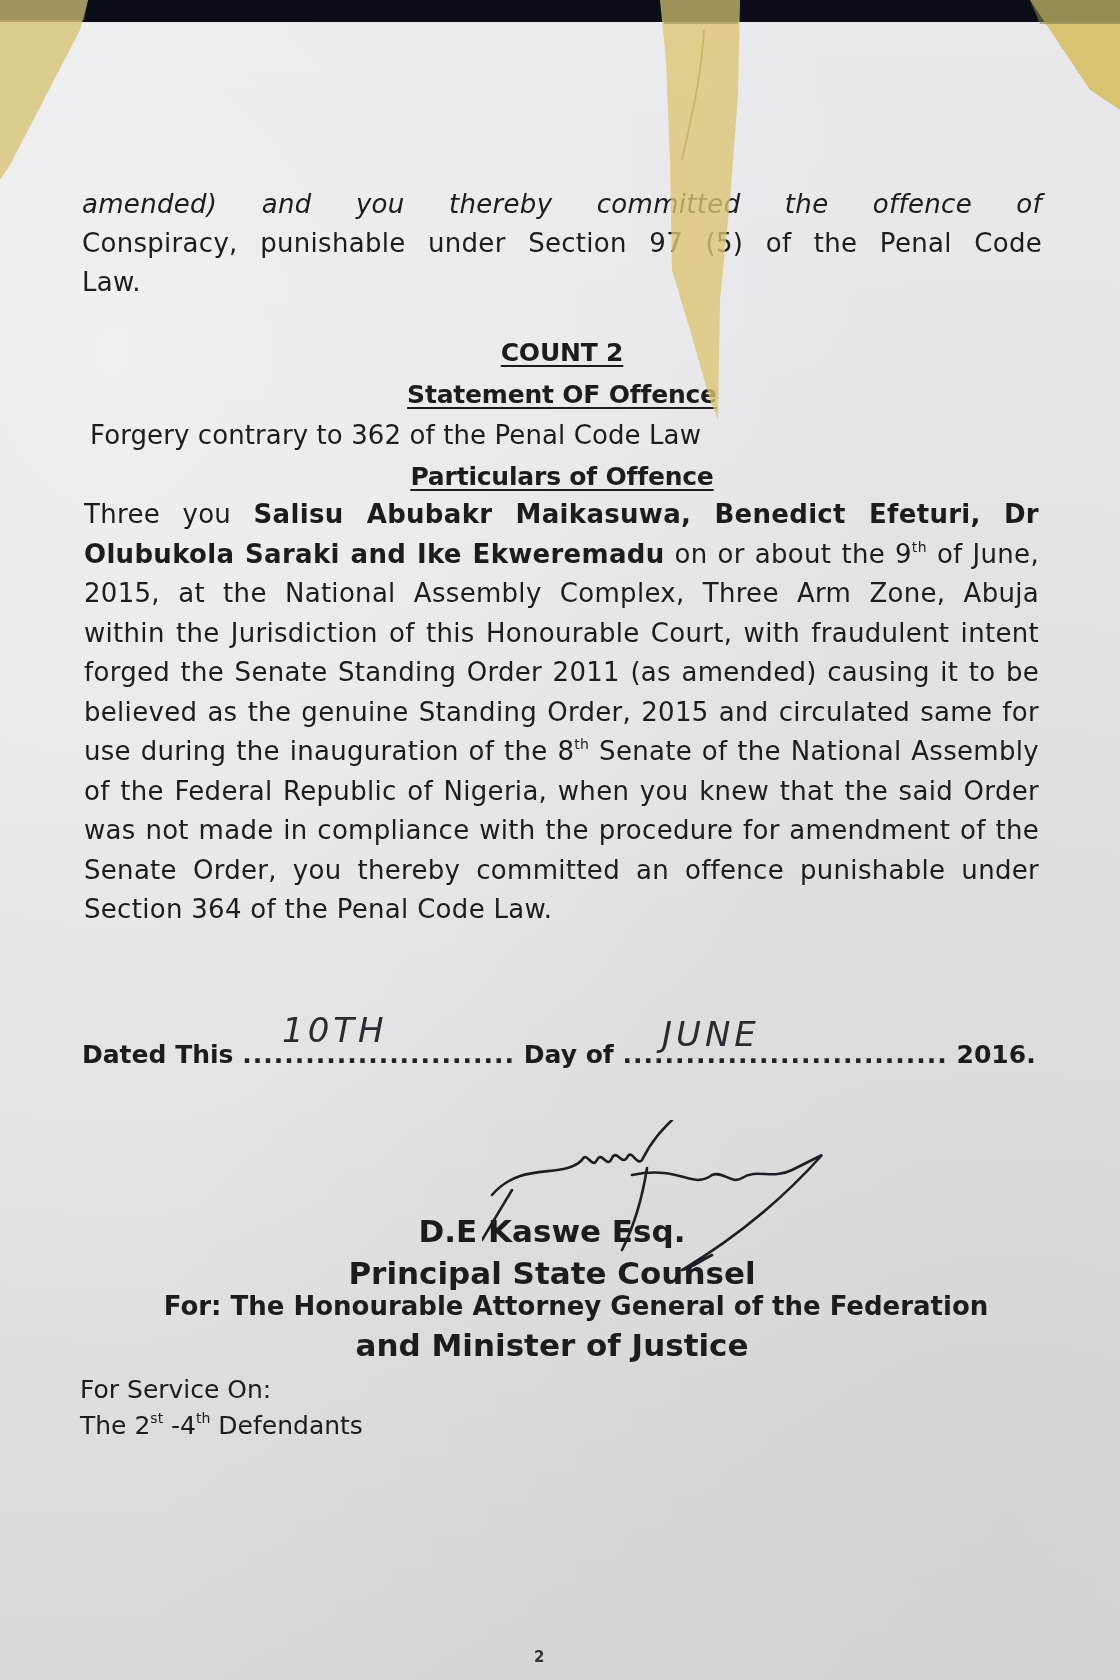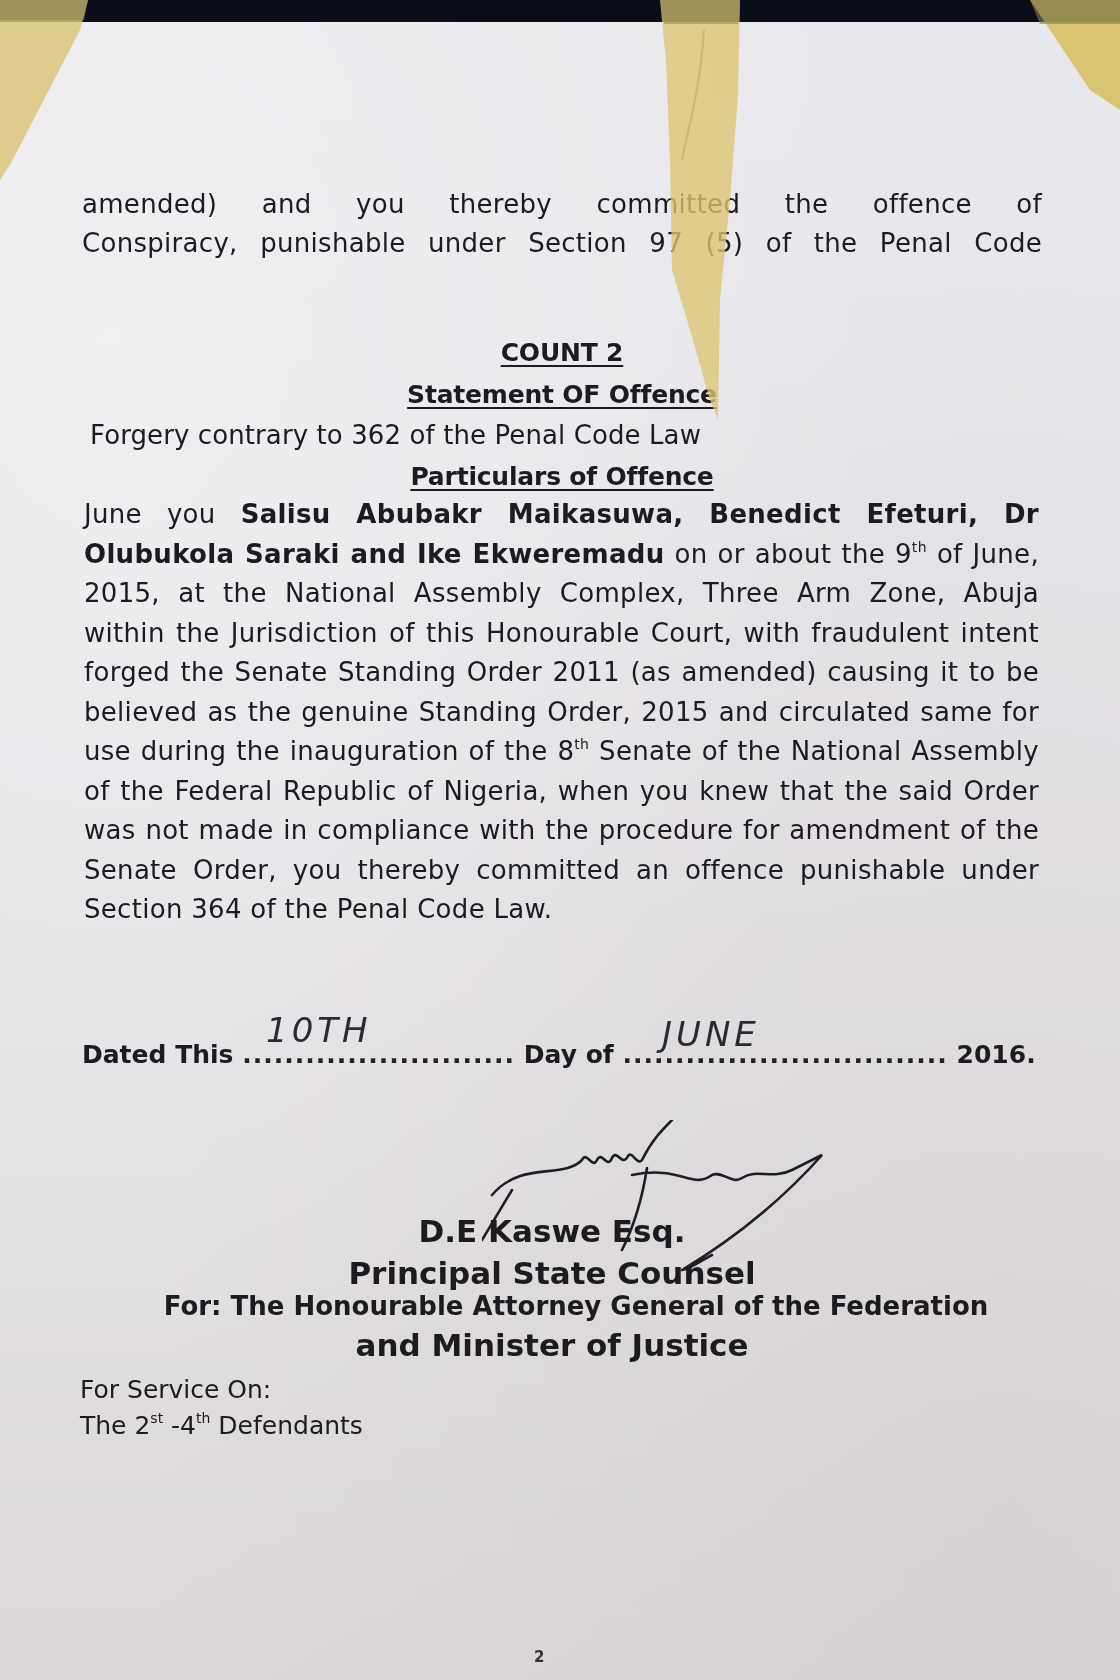--- a/index.html
+++ b/index.html
@@ -91,44 +91,45 @@
   </div>
   <div class="tape" style="left:1030px;top:0;">
     <svg width="90" height="120" viewBox="0 0 90 120">
       <polygon points="0,0 90,0 90,110 60,90 20,30" fill="#d6be5c" opacity="0.85"></polygon>
       <polygon points="0,0 90,0 90,24 10,24" fill="#7f7d4e" opacity="0.6"></polygon>
     </svg>
   </div>
 
   <div class="doc">
     <div class="para p1">
-      <div style="text-align:justify;text-align-last:justify;word-spacing:14px;">amended) and you thereby committed the offence of</div>
+      <div style="text-align:justify;text-align-last:justify;word-spacing:14px;font-style:italic;">amended) and you thereby committed the offence of</div>
       <div style="text-align:justify;text-align-last:justify;">Conspiracy, punishable under Section 97 (5) of the Penal Code</div>
+      <div>Law.</div>
     </div>
 
     <div class="center-block heading h-count">COUNT 2</div>
     <div class="center-block heading h-statement">Statement OF Offence</div>
     <div class="offence-line">Forgery contrary to 362 of the Penal Code Law</div>
     <div class="center-block heading h-particulars">Particulars of Offence</div>
 
     <div class="para p2">
-      <span>June you</span>
+      <span>Three you</span>
       <b>Salisu Abubakr Maikasuwa, Benedict Efeturi, Dr Olubukola Saraki and Ike Ekweremadu</b>
       <span>on or about the 9</span><sup>th</sup>
       <span>of June, 2015, at the National Assembly Complex, Three Arm Zone, Abuja within the Jurisdiction of this Honourable Court, with fraudulent intent forged the Senate Standing Order 2011 (as amended) causing it to be believed as the genuine Standing Order, 2015 and circulated same for use during the inauguration of the 8</span><sup>th</sup>
       <span>Senate of the National Assembly of the Federal Republic of Nigeria, when you knew that the said Order was not made in compliance with the procedure for amendment of the Senate Order, you thereby committed an offence punishable under Section 364 of the Penal Code Law.</span>
     </div>
 
     <div class="dated">
       <span>Dated This</span>
       <span class="dots">....</span><span class="dots">......................</span>
       <span>Day of</span>
       <span class="dots">..</span><span class="dots">.............................</span>
       <span>2016.</span>
-      <span class="hand" style="left:184px;top:-30px;text-align:right;">10TH</span>
+      <span class="hand" style="left:200px;top:-30px;text-align:right;">10TH</span>
       <span class="hand" style="left:580px;top:-26px;text-align:right;">JUNE</span>
     </div>
 
     <div class="sig">
       <svg width="400" height="170" viewBox="0 0 400 170">
         <path d="M10,75 C40,40 80,60 100,40 C105,30 110,50 115,40 C120,30 125,50 130,38 C135,28 140,48 146,36 C150,30 155,46 160,40 C170,20 180,10 190,0 M165,48 C160,80 150,110 140,130 M150,55 C200,45 210,70 230,55 C240,50 250,65 260,58 C275,48 290,60 310,50 L340,35 C300,80 250,120 200,150 M30,70 L0,120 M200,150 C210,148 220,140 230,135" stroke="#1f1e26" stroke-width="2.6" fill="none" stroke-linecap="round"></path>
       </svg>
     </div>
 
     <div class="signer s1">D.E Kaswe Esq.</div>

